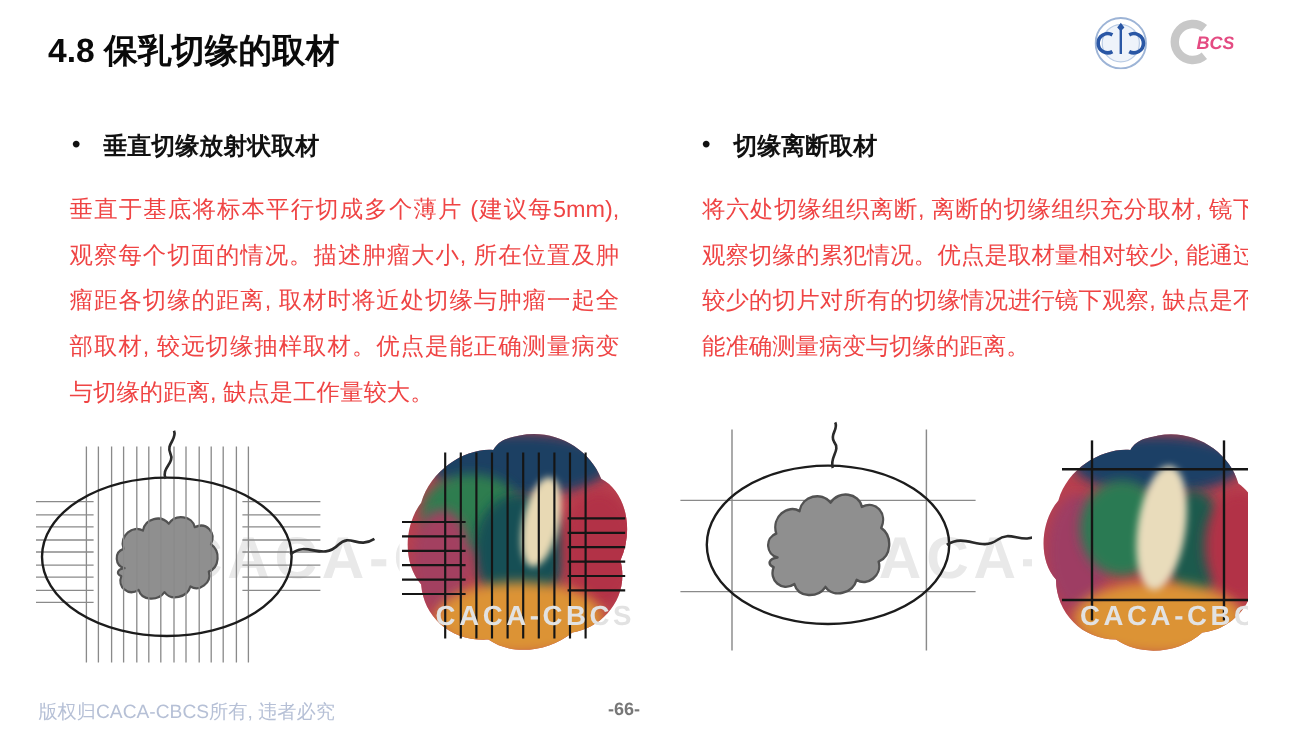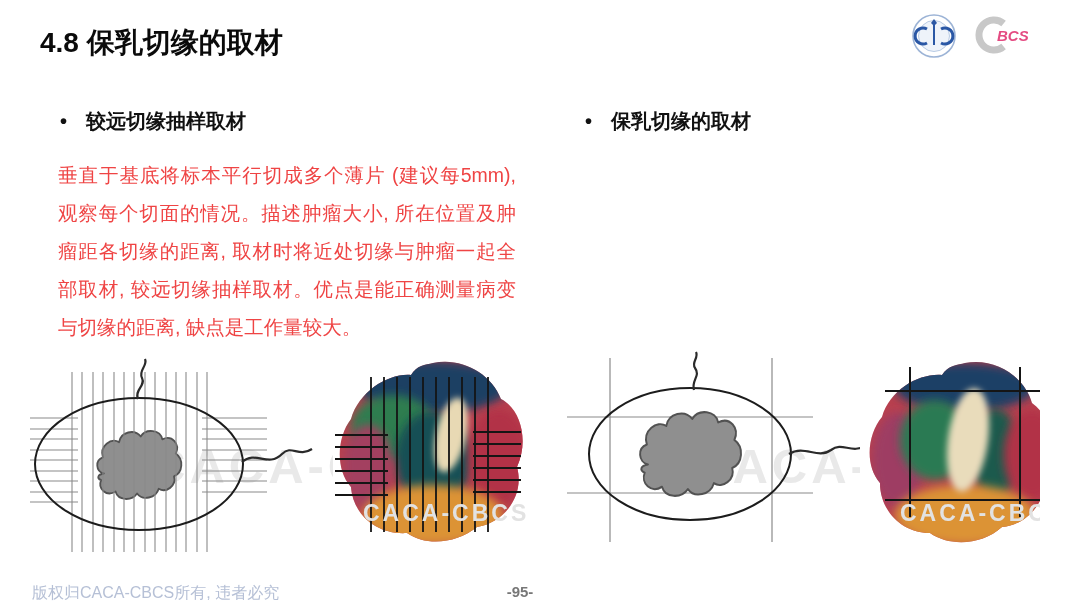--- a/index.html
+++ b/index.html
@@ -44,25 +44,26 @@
       <line x1="22" y1="7" x2="22" y2="31" stroke="#2a57a5" stroke-width="2"></line>
       <path d="M22,5 l3,4 -3,3 -3,-3 z" fill="#2a57a5"></path>
     </svg>
     <svg width="54" height="42" viewBox="0 0 54 42">
       <path d="M29.6,9.5 A15,15 0 1 0 29.6,32.5" fill="none" stroke="#c8c8c8" stroke-width="7"></path>
       <text x="23" y="27" font-size="15" font-style="italic" font-weight="bold" fill="#e44b82">BCS</text>
     </svg>
   </div>
 
   <span class="bullet bullet-l">•</span>
-  <h2 class="heading head-l" style="margin:0;">较远切缘抽样取材</h2>
+  <h2 class="heading head-l" style="margin:0;">垂直切缘放射状取材</h2>
   <p class="body-text body-l">垂直于基底将标本平行切成多个薄片 (建议每5mm), 观察每个切面的情况。描述肿瘤大小, 所在位置及肿瘤距各切缘的距离, 取材时将近处切缘与肿瘤一起全部取材, 较远切缘抽样取材。优点是能正确测量病变与切缘的距离, 缺点是工作量较大。</p>
 
   <span class="bullet bullet-r">•</span>
-  <h2 class="heading head-r" style="margin:0;">保乳切缘的取材</h2>
+  <h2 class="heading head-r" style="margin:0;">切缘离断取材</h2>
+  <p class="body-text body-r">将六处切缘组织离断, 离断的切缘组织充分取材, 镜下观察切缘的累犯情况。优点是取材量相对较少, 能通过较少的切片对所有的切缘情况进行镜下观察, 缺点是不能准确测量病变与切缘的距离。</p>
 
   <span class="wm wm-large wm-l1">CACA-CBCS</span>
   <span class="wm wm-large wm-r1">CACA-CBCS</span>
 
   <svg class="fig fig-sch-l" viewBox="0 0 290 210">
     <g transform="translate(63,74) scale(0.9,0.95)">
       <path d="M12,50 C3,48 2,36 11,33 C7,21 20,12 29,17 C31,6 46,3 53,11 C59,2 75,4 77,14 C88,9 97,19 92,29 C101,35 100,49 90,53 C93,63 81,71 73,66 C70,76 55,79 49,71 C43,79 28,79 25,69 C15,75 5,66 9,57 C4,55 5,51 12,50 Z" fill="#8f8f8f" stroke="#525252" stroke-width="2" stroke-linejoin="round"></path>
     </g>
     <g stroke="#8a8a8a" stroke-width="1.1">
       <line x1="42" y1="20" x2="42" y2="200"></line>
@@ -194,15 +195,15 @@
       <line x1="160" y1="12" x2="160" y2="162"></line>
       <line x1="25" y1="36" x2="185" y2="36"></line>
       <line x1="25" y1="145" x2="185" y2="145"></line>
     </g>
   </svg>
 
   <span class="wm wm-small wm-l2">CACA-CBCS</span>
   <span class="wm wm-small wm-r2">CACA-CBCS</span>
 
   <span class="footer-copyright">版权归CACA-CBCS所有, 违者必究</span>
-  <span class="footer-page">-95-</span>
+  <span class="footer-page">-66-</span>
 
 </div>
 
 </body></html>

